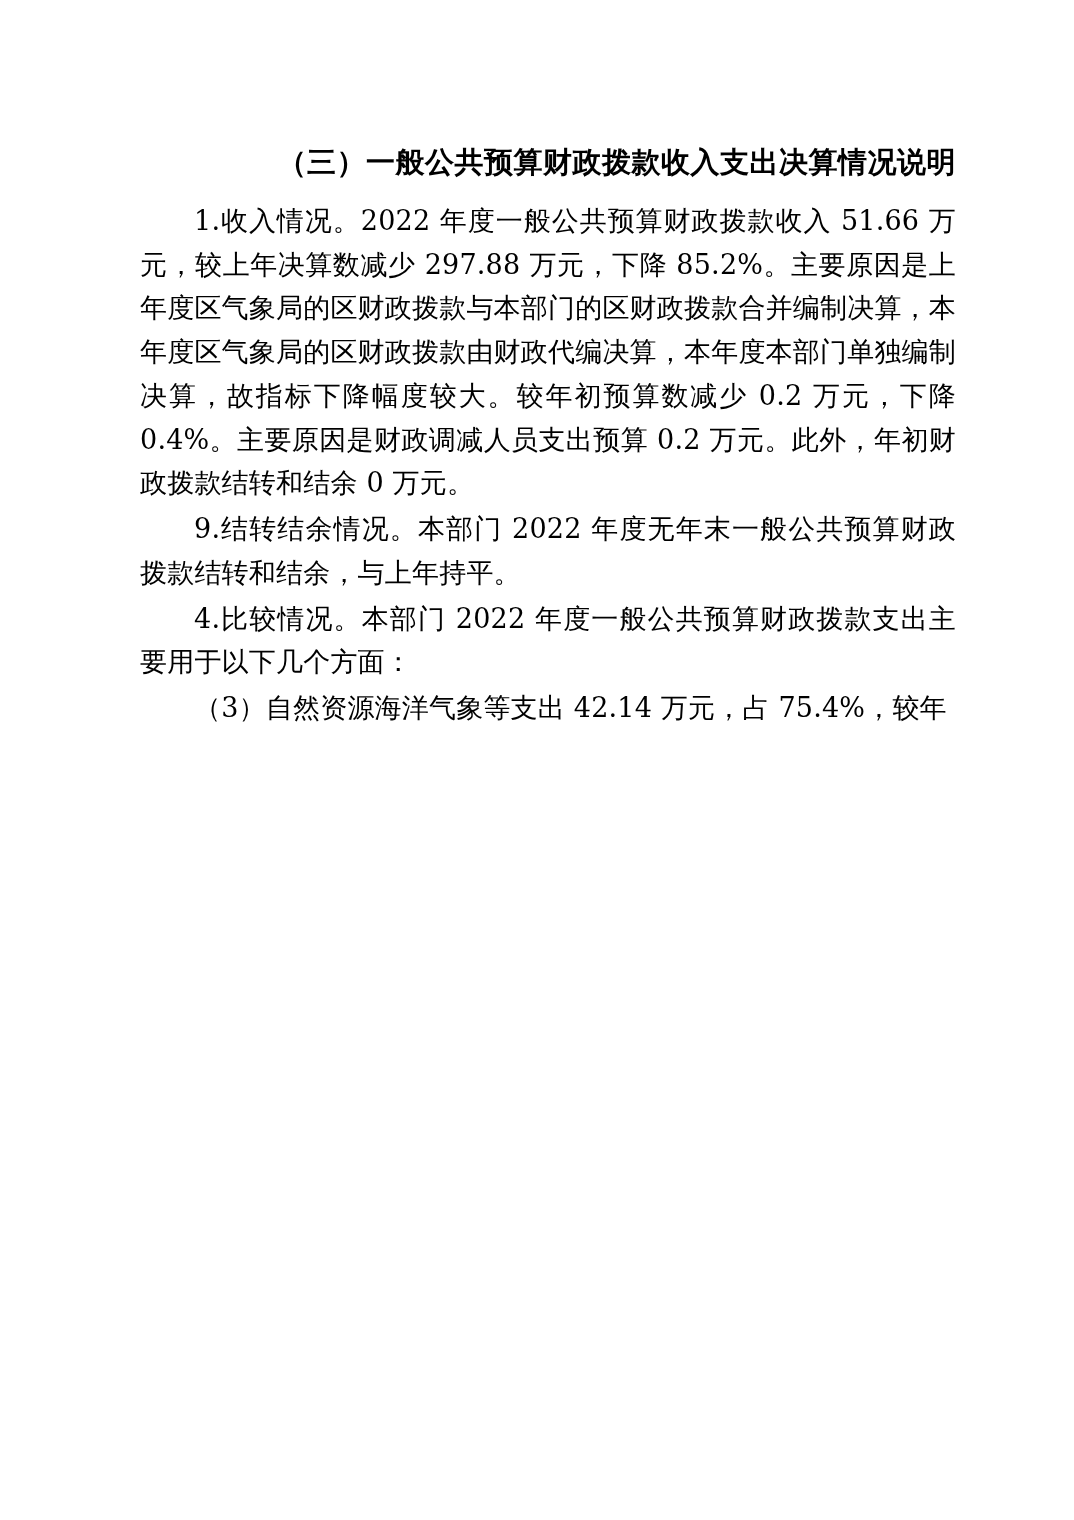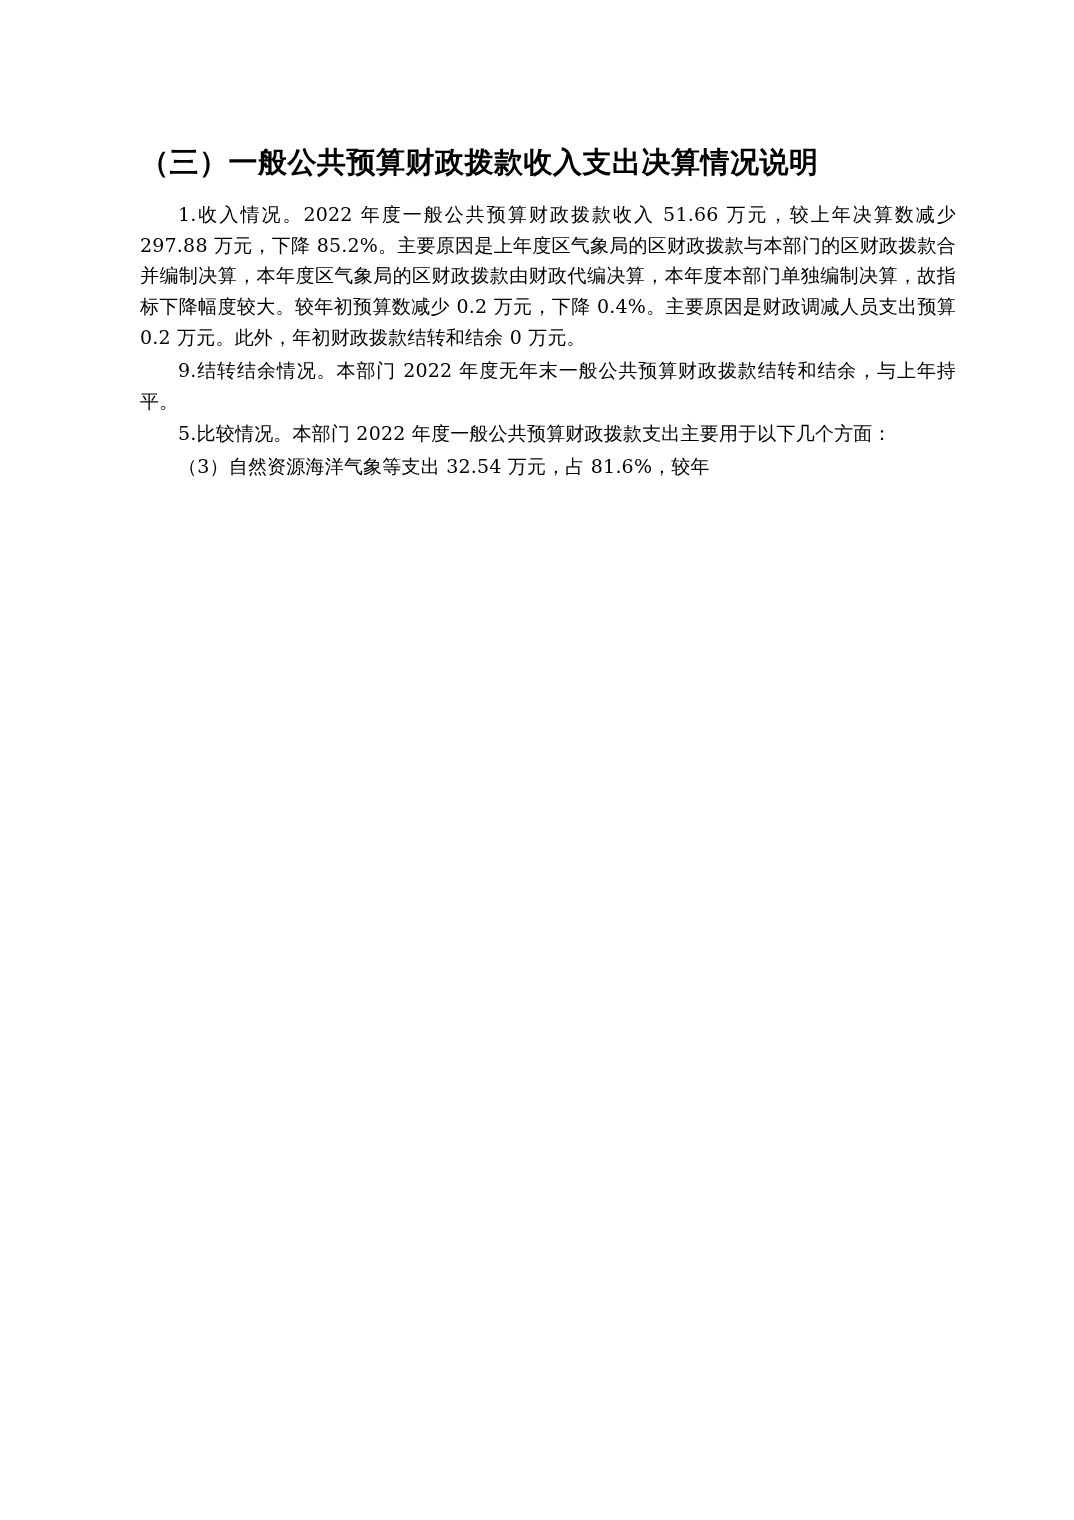--- a/index.html
+++ b/index.html
@@ -18,40 +18,40 @@
     position: relative;
     width: 1074px;
     height: 1520px;
     box-sizing: border-box;
     padding: 140px 118px 60px 140px;
   }
   .doc-heading {
     font-size: 29px;
     line-height: 1.55;
     font-weight: 700;
-    text-align: left;
+    text-align: right;
     letter-spacing: 0.5px;
     margin: 0 0 14px 0;
     white-space: nowrap;
   }
   .para {
-    font-size: 19px;
+    font-size: 27px;
     line-height: 1.62;
     text-align: justify;
     text-justify: inter-ideograph;
     margin: 0 0 2px 0;
     text-indent: 2em;
     letter-spacing: 0.2px;
   }
   .para:last-child {
     margin-bottom: 0;
   }
 </style>
 </head>
 <body>
 
 <div class="page">
   <h1 class="doc-heading">（三）一般公共预算财政拨款收入支出决算情况说明</h1>
   <p class="para">1.收入情况。2022 年度一般公共预算财政拨款收入 51.66 万元，较上年决算数减少 297.88 万元，下降 85.2%。主要原因是上年度区气象局的区财政拨款与本部门的区财政拨款合并编制决算，本年度区气象局的区财政拨款由财政代编决算，本年度本部门单独编制决算，故指标下降幅度较大。较年初预算数减少 0.2 万元，下降 0.4%。主要原因是财政调减人员支出预算 0.2 万元。此外，年初财政拨款结转和结余 0 万元。</p>
   <p class="para">9.结转结余情况。本部门 2022 年度无年末一般公共预算财政拨款结转和结余，与上年持平。</p>
-  <p class="para">5.比较情况。本部门 2022 年度一般公共预算财政拨款支出主要用于以下几个方面：</p>
-  <p class="para">（3）自然资源海洋气象等支出 32.54 万元，占 81.6%，较年</p>
+  <p class="para">4.比较情况。本部门 2022 年度一般公共预算财政拨款支出主要用于以下几个方面：</p>
+  <p class="para">（3）自然资源海洋气象等支出 42.14 万元，占 75.4%，较年</p>
 </div>
 
 </body></html>

